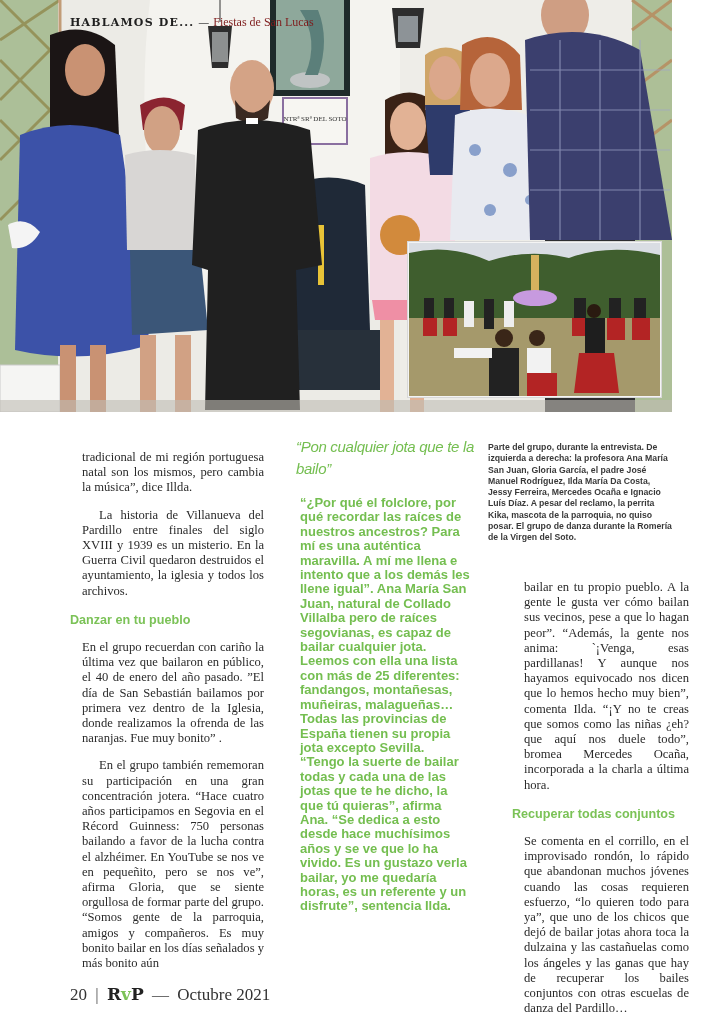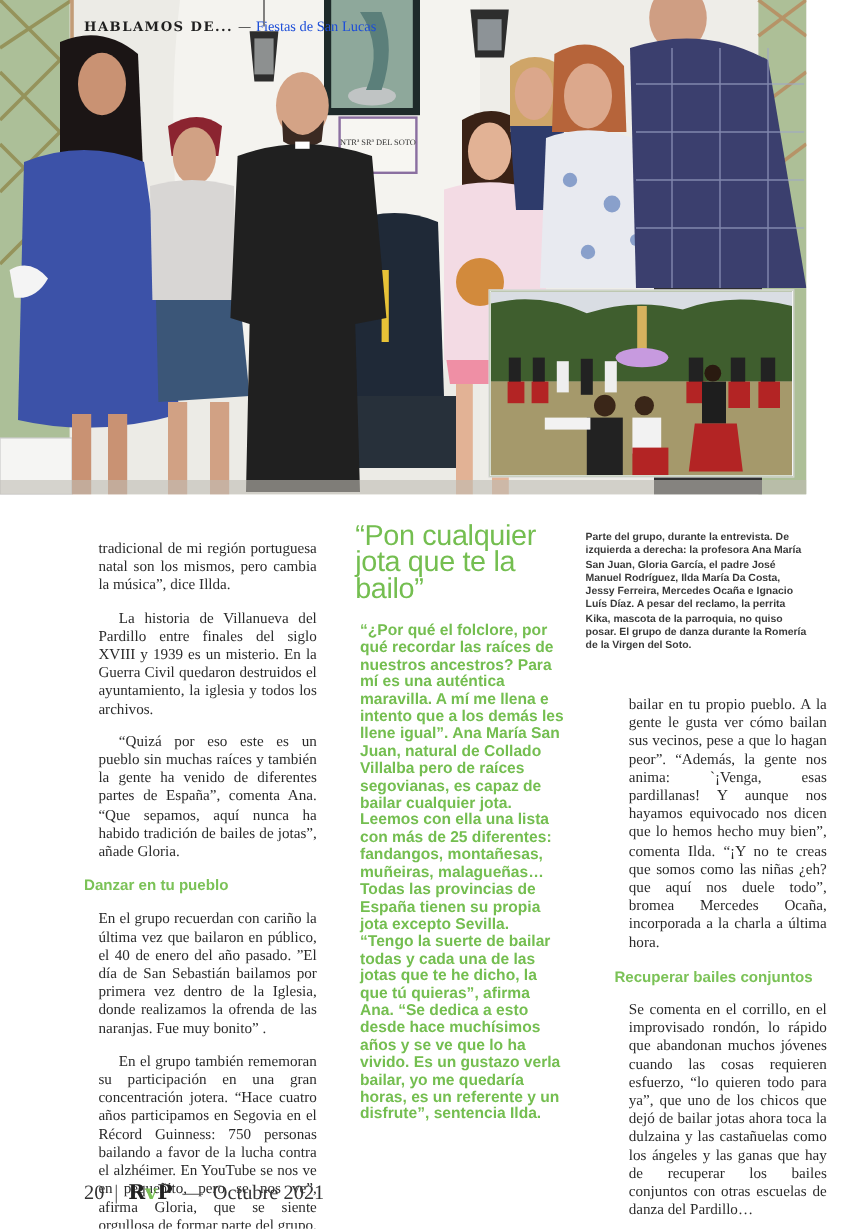--- a/index.html
+++ b/index.html
@@ -7,37 +7,37 @@
          font-family:"Liberation Serif", "DejaVu Serif", serif; color:#2a2a2a; }
   .page { position:absolute; left:0; top:0; width:717px; height:1024px; }
 
   
   .hero { position:absolute; left:0; top:0; width:672px; height:412px; overflow:hidden;
           background:#e9e7e1; }
   .hero svg { position:absolute; left:0; top:0; }
   .kicker { position:absolute; left:70px; top:15px; font-size:11px; letter-spacing:1.2px;
             font-family:"DejaVu Serif", serif; font-weight:bold; color:#1f1f1f; white-space:nowrap; z-index:3; }
   .kicker .dash { font-weight:normal; color:#444; margin:0 4px; letter-spacing:0; }
-  .kicker .section { font-weight:normal; color:#1d4ed8; letter-spacing:0; font-size:12px; font-family:"Liberation Serif", serif; }
+  .kicker .section { font-weight:normal; color:#7f1d1d; letter-spacing:0; font-size:12px; font-family:"Liberation Serif", serif; }
 
   .inset { position:absolute; left:408px; top:242px; width:251px; height:153px;
            border:1px solid #f4f4f4; box-shadow:0 0 0 1px #d8d8d8; overflow:hidden; background:#6b8a4c; z-index:2; }
 
   
   .col { position:absolute; font-size:12.6px; line-height:15.2px; text-align:justify; hyphens:auto; }
   .col p { margin:12px; }
   .col p.ind { text-indent:17px; }
   .col1 { left:70px; top:438px; width:206px; }
   .col3 { left:512px; top:568px; width:189px; }
   .subhead { font-family:"Liberation Sans", "DejaVu Sans", sans-serif; font-weight:bold; color:#7bc257;
              font-size:12.6px; margin:14px 0 1px 0; }
 
   .col2 { position:absolute; left:296px; top:436px; width:180px; color:#74be50;
           font-family:"Liberation Sans", "DejaVu Sans", sans-serif; }
-  .pullquote { font-size:24px; line-height:22px; font-weight:normal; margin:0 0 16px 0; letter-spacing:-0.3px; }
+  .pullquote { font-size:15px; line-height:22px; font-weight:normal; margin:0 0 16px 0; letter-spacing:-0.3px;font-style:italic; }
   .col2 .lead { font-size:13px; line-height:14.4px; font-weight:bold; margin:4px; }
 
   .caption { position:absolute; left:488px; top:442px; width:186px; 
              font-family:"Liberation Sans", "DejaVu Sans", sans-serif; font-weight:bold; font-size:8.7px;
              line-height:11.3px; color:#3a3a3a; }
 
   .footer { position:absolute; left:70px; top:984px; font-size:17px; color:#333; white-space:nowrap; }
   .footer .logo-r { font-weight:bold; font-family:"DejaVu Serif", serif; color:#222; }
   .footer .logo-v { font-weight:bold; font-family:"DejaVu Serif", serif; color:#7bc257; }
   .footer .logo-p { font-weight:bold; font-family:"DejaVu Serif", serif; color:#222; }
@@ -211,36 +211,35 @@
           <rect x="176" y="75" width="20" height="35" fill="#1e1e1e"></rect>
           <path d="M170 110 L 205 110 L 210 150 L 165 150 Z" fill="#b32424"></path>
         </g>
       </svg>
     </div>
   </div>
 
   <div class="col col1">
     <p>tradicional de mi región portuguesa natal son los mismos, pero cambia la música”, dice Illda.</p>
     <p class="ind">La historia de Villanueva del Pardillo entre finales del siglo XVIII y 1939 es un misterio. En la Guerra Civil quedaron destruidos el ayuntamiento, la iglesia y todos los archivos.</p>
-    <p class="ind">“Quizá por eso este es un pueblo sin muchas raíces y también la gente ha venido de diferentes partes de España”, comenta Ana. “Que sepamos, aquí nunca ha habido tradición de bailes de jotas”, añade Gloria.</p>
     <div class="subhead">Danzar en tu pueblo</div>
     <p>En el grupo recuerdan con cariño la última vez que bailaron en público, el 40 de enero del año pasado. ”El día de San Sebastián bailamos por primera vez dentro de la Iglesia, donde realizamos la ofrenda de las naranjas. Fue muy bonito” .</p>
     <p class="ind">En el grupo también rememoran su participación en una gran concentración jotera. “Hace cuatro años participamos en Segovia en el Récord Guinness: 750 personas bailando a favor de la lucha contra el alzhéimer. En YouTube se nos ve en pequeñito, pero se nos ve”, afirma Gloria, que se siente orgullosa de formar parte del grupo. “Somos gente de la parroquia, amigos y compañeros. Es muy bonito bailar en los días señalados y más bonito aún</p>
   </div>
 
   <div class="col2">
     <h2 class="pullquote">“Pon cualquier jota que te la bailo”</h2>
     <p class="lead">“¿Por qué el folclore, por qué recordar las raíces de nuestros ancestros? Para mí es una auténtica maravilla. A mí me llena e intento que a los demás les llene igual”. Ana María San Juan, natural de Collado Villalba pero de raíces segovianas, es capaz de bailar cualquier jota. Leemos con ella una lista con más de 25 diferentes: fandangos, montañesas, muñeiras, malagueñas…Todas las provincias de España tienen su propia jota excepto Sevilla. “Tengo la suerte de bailar todas y cada una de las jotas que te he dicho, la que tú quieras”, afirma Ana. “Se dedica a esto desde hace muchísimos años y se ve que lo ha vivido. Es un gustazo verla bailar, yo me quedaría horas, es un referente y un disfrute”, sentencia Ilda.</p>
   </div>
 
   <div class="caption">Parte del grupo, durante la entrevista. De izquierda a derecha: la profesora Ana María San Juan, Gloria García, el padre José Manuel Rodríguez, Ilda María Da Costa, Jessy Ferreira, Mercedes Ocaña e Ignacio Luís Díaz. A pesar del reclamo, la perrita Kika, mascota de la parroquia, no quiso posar. El grupo de danza durante la Romería de la Virgen del Soto.</div>
 
   <div class="col col3">
     <p>bailar en tu propio pueblo. A la gente le gusta ver cómo bailan sus vecinos, pese a que lo hagan peor”. “Además, la gente nos anima: `¡Venga, esas pardillanas! Y aunque nos hayamos equivocado nos dicen que lo hemos hecho muy bien”, comenta Ilda. “¡Y no te creas que somos como las niñas ¿eh? que aquí nos duele todo”, bromea Mercedes Ocaña, incorporada a la charla a última hora.</p>
-    <div class="subhead">Recuperar bailes conjuntos</div>
+    <div class="subhead">Recuperar todas conjuntos</div>
     <p>Se comenta en el corrillo, en el improvisado rondón, lo rápido que abandonan muchos jóvenes cuando las cosas requieren esfuerzo, “lo quieren todo para ya”, que uno de los chicos que dejó de bailar jotas ahora toca la dulzaina y las castañuelas como los ángeles y las ganas que hay de recuperar los bailes conjuntos con otras escuelas de danza del Pardillo…</p>
     <p class="ind">¡Con grupos así es imposible que decaiga el espíritu jotero!</p>
   </div>
 
   <div class="footer">
     <span>20</span>
     <span class="sep">|</span>
     <span class="logo-r">R</span><span class="logo-v">v</span><span class="logo-p">P</span>
     <span class="sep">—</span>
     <span>Octubre 2021</span>

